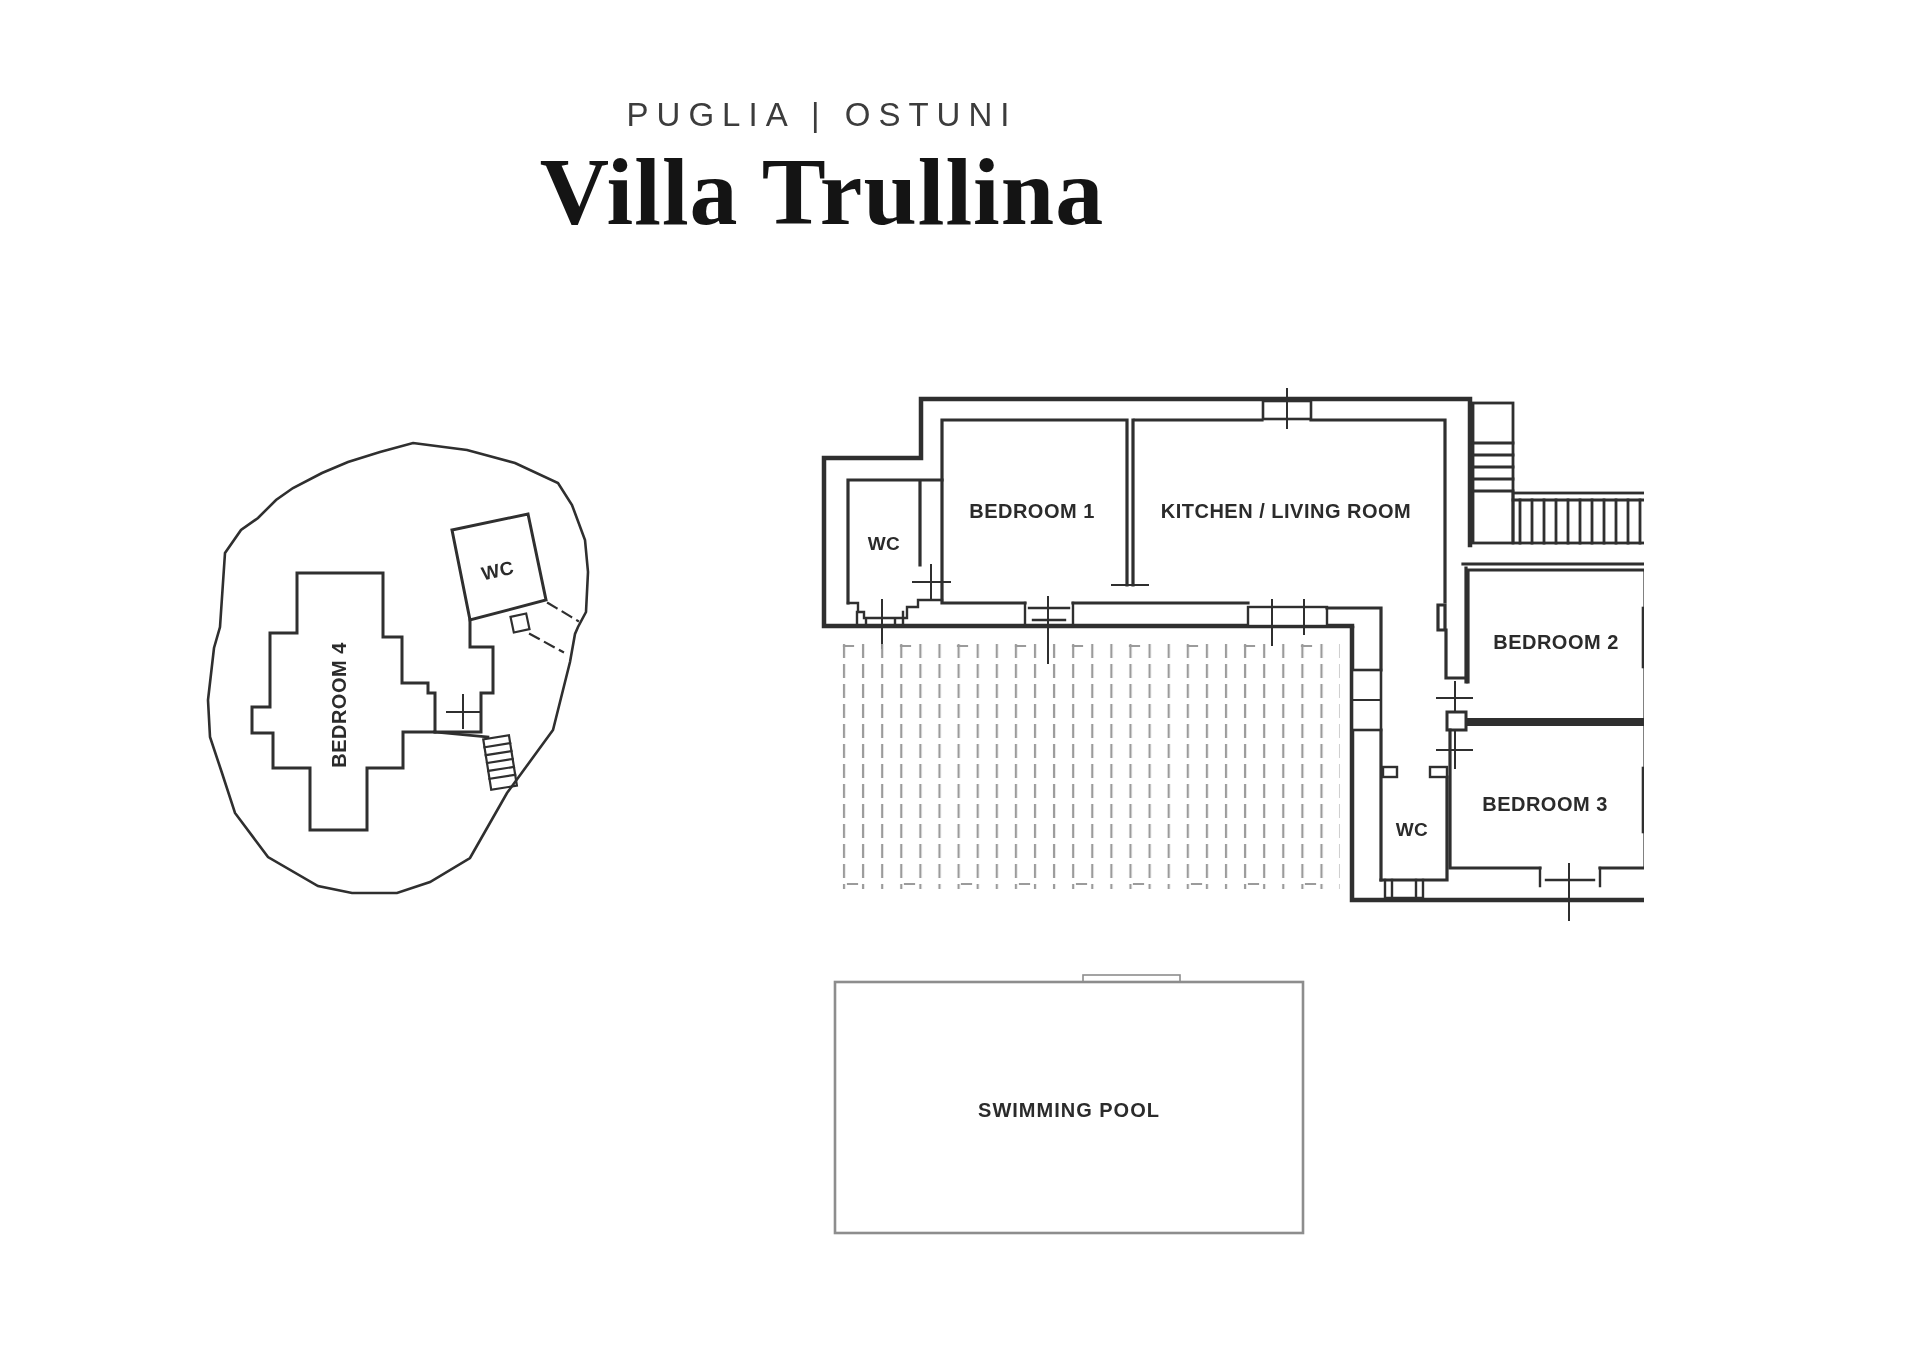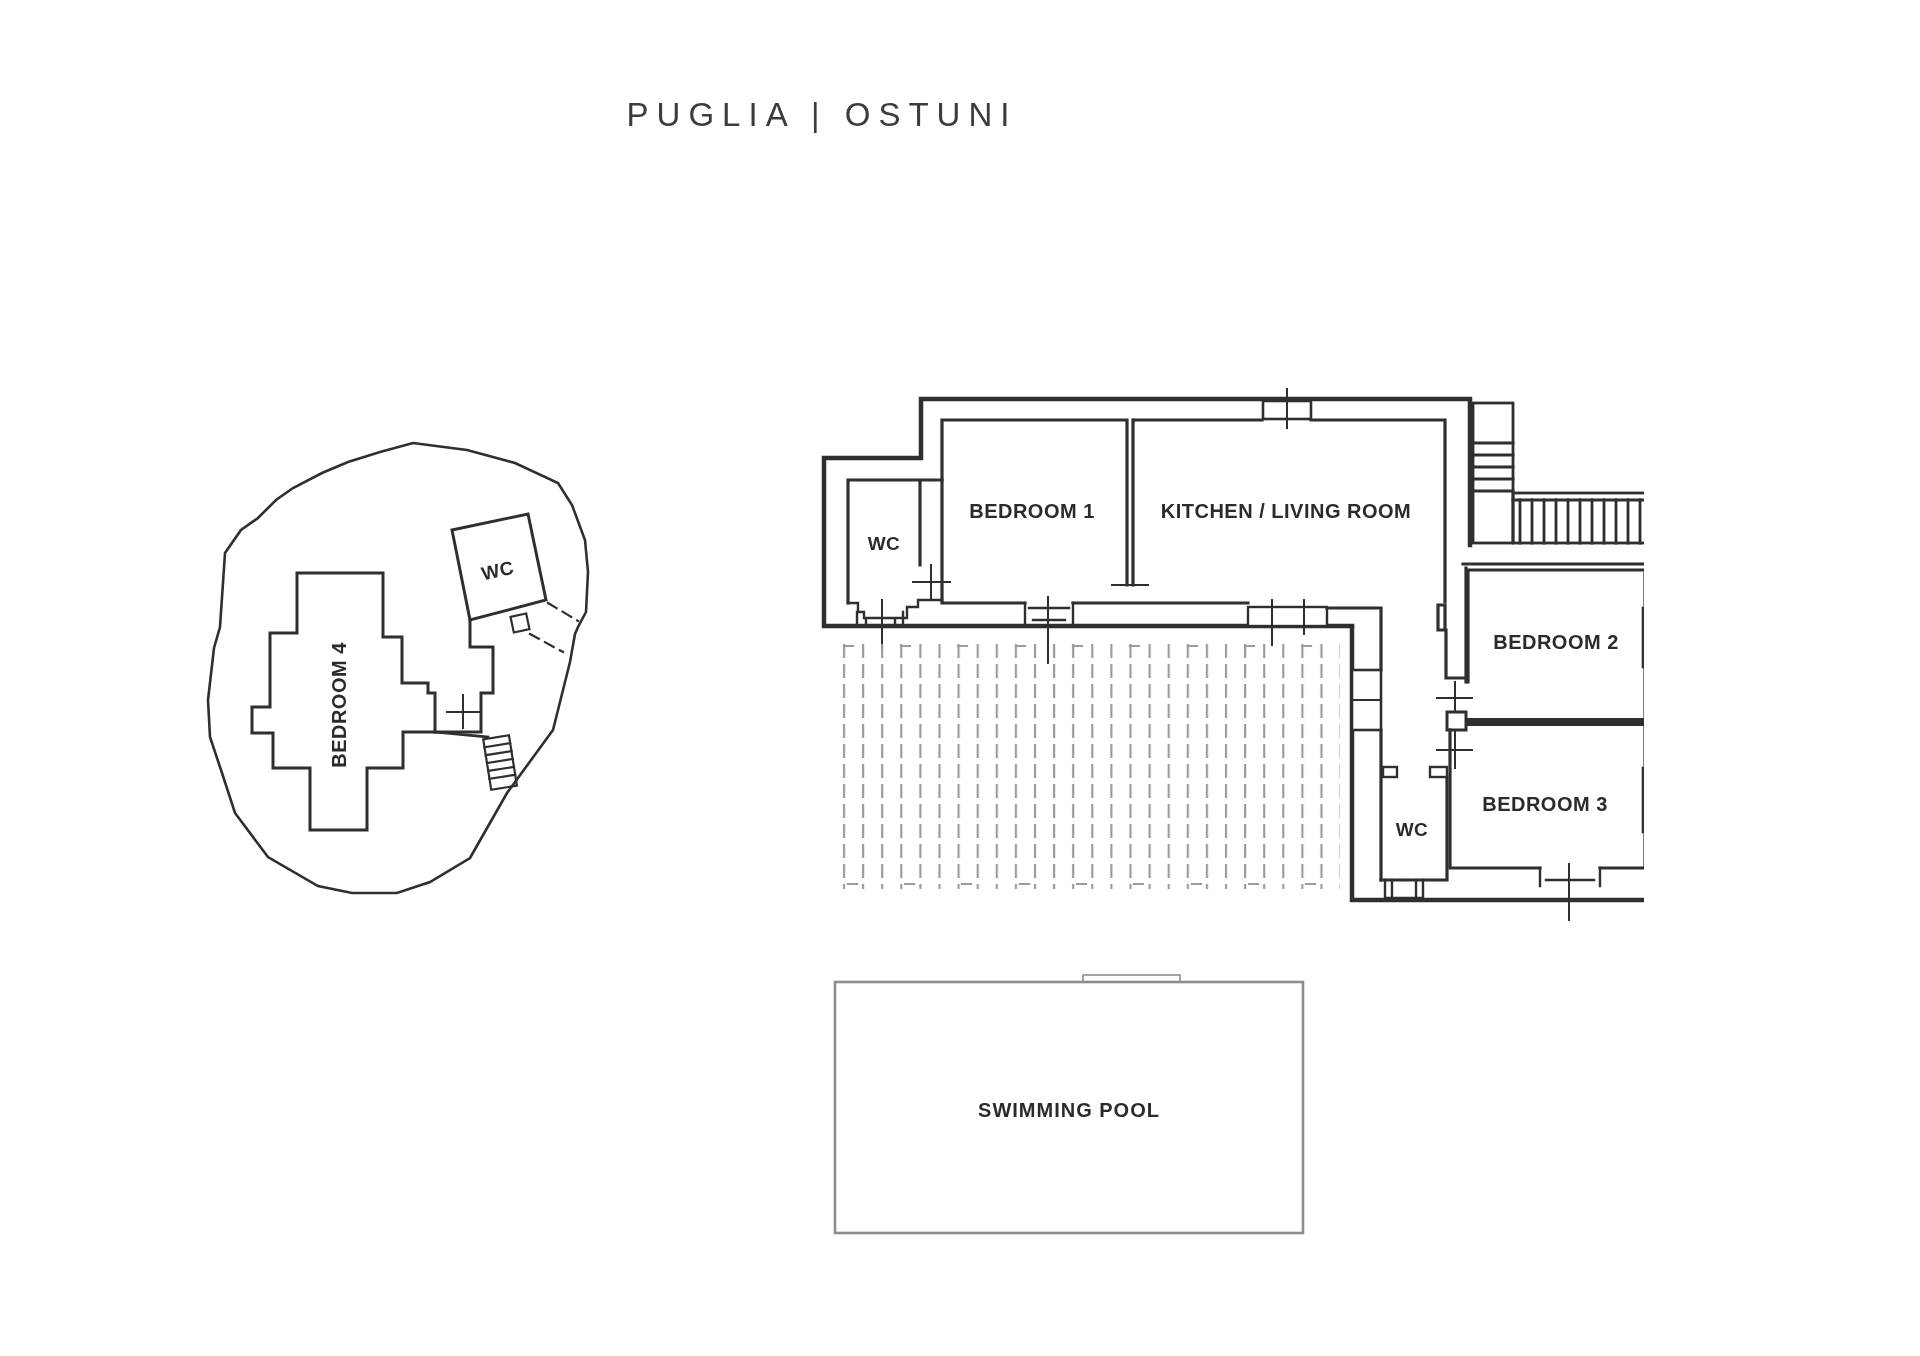--- a/index.html
+++ b/index.html
@@ -14,20 +14,21 @@
   .small-label{font-size:19px;}
   .pool-label{font-size:20px;letter-spacing:1px;}
 </style>
 </head>
 <body>
 
 <div class="page">
 
   <div class="hdr">
     <div class="hdr-location">PUGLIA | OSTUNI</div>
+    <div class="hdr-title">Villa Trullina</div>
   </div>
 
   <svg width="1920" height="1356" viewBox="0 0 1920 1356" style="position:absolute;top:0;left:0;" stroke-linecap="square" stroke-linejoin="miter">
 
     <defs>
       <pattern id="pergolaPat" x="842" y="643" width="19.1" height="247" patternUnits="userSpaceOnUse">
         <line x1="2" y1="2" x2="2" y2="245" stroke="#9b9b9b" stroke-width="2.2" stroke-dasharray="12 8"></line>
       </pattern>
     </defs>
 

